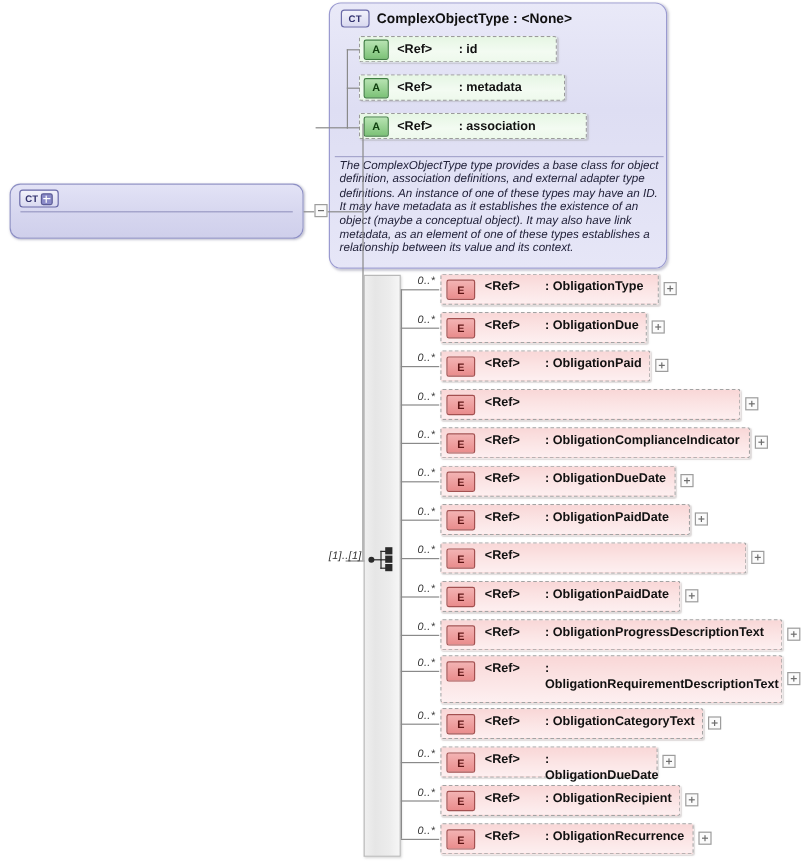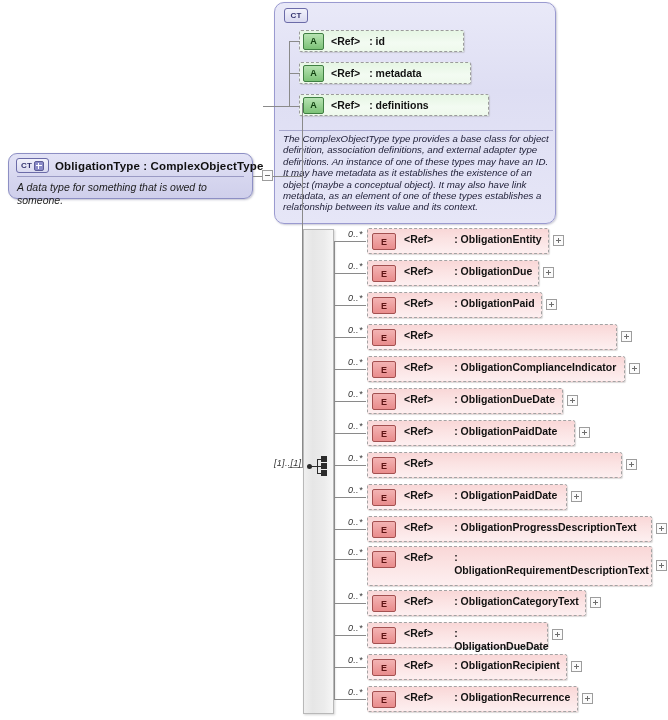--- a/index.html
+++ b/index.html
@@ -91,21 +91,21 @@
   }
   .badge-a{
     width:19px;height:15px;flex:none;
     border:1px solid #3f7f42;border-radius:2px;
     background:linear-gradient(to bottom,#b7e3b2,#7cc277);
     display:flex;align-items:center;justify-content:center;
     font-size:9px;font-weight:bold;color:#10400f;
     margin-right:7px;
   }
   .attr-ref{font-size:10.5px;font-weight:bold;color:#111;white-space:nowrap;}
-  .attr-name{font-size:10.5px;font-weight:bold;color:#111;white-space:nowrap;margin-left:9px;}
+  .attr-name{font-size:10.5px;font-weight:bold;color:#111;white-space:nowrap;margin-left:22px;}
 
   
   .absPanel{position:absolute;box-sizing:border-box;}
   .abs-kv{display:flex;align-items:baseline;padding:1px 0 2px 4px;}
   .abs-key{font-style:italic;font-size:10.5px;color:#111;margin-right:9px;}
   .abs-val{font-size:9.5px;font-weight:bold;color:#111;}
   .abs-sep{height:1px;background:#a6a6cd;margin:1px 0 2px 0;}
   .abs-doc{
     font-style:italic;font-size:9.7px;line-height:11.4px;color:#22223a;
     padding-left:4px;padding-right:4px;
@@ -172,62 +172,61 @@
 </style>
 </head>
 <body>
 
 <div class="canvas">
 
   <div class="cot-box" id="cotBox" style="left:274px;top:2px;width:282px;height:222px;">
 
     <div class="cot-title">
       <span class="badge-ct">CT</span>
+      <span>ComplexObjectType : &lt;None&gt;</span>
     </div>
 
     <div class="attr-row" style="left:24px;top:27px;width:165px;">
       <span class="badge-a">A</span>
       <span class="attr-ref">&lt;Ref&gt;</span>
       <span class="attr-name">: id</span>
     </div>
 
     <div class="attr-row" style="left:24px;top:59px;width:172px;">
       <span class="badge-a">A</span>
       <span class="attr-ref">&lt;Ref&gt;</span>
       <span class="attr-name">: metadata</span>
     </div>
 
     <div class="attr-row" style="left:24px;top:91px;width:190px;">
       <span class="badge-a">A</span>
       <span class="attr-ref">&lt;Ref&gt;</span>
-      <span class="attr-name">: definitions</span>
+      <span class="attr-name">: association</span>
     </div>
 
     <div class="line-v" style="left:14px;top:38px;height:66px;"></div>
     <div class="line-h" style="left:14px;top:38px;width:11px;"></div>
     <div class="line-h" style="left:14px;top:70px;width:11px;"></div>
     <div class="line-h" style="left:14px;top:103px;width:11px;"></div>
     <div class="line-h" style="left:-12px;top:103px;width:27px;"></div>
 
     <div class="absPanel" style="left:4px;top:126px;width:274px;">
       <div class="abs-sep"></div>
       <div class="abs-doc">The ComplexObjectType type provides a base class for object definition, association definitions, and external adapter type definitions. An instance of one of these types may have an ID. It may have metadata as it establishes the existence of an object (maybe a conceptual object). It may also have link metadata, as an element of one of these types establishes a relationship between its value and its context.</div>
     </div>
   </div>
 
   <div class="ct-box" style="left:8px;top:153px;width:245px;height:46px;">
     <div class="ct-head">
       <span class="badge-ct plus">
         <span>CT</span>
           <span class="pm"></span>
       </span>
-      <span class="ct-title">ObligationType : ComplexObjectType</span>
     </div>
     <div class="ct-rule"></div>
-    <div class="ct-doc">A data type for something that is owed to someone.</div>
   </div>
 
   <div class="line-h" style="left:253px;top:176px;width:9px;"></div>
   <div class="pmbox minus" style="left:262px;top:170px;"></div>
   <div class="line-h" style="left:273px;top:176px;width:29px;"></div>
 
   <div class="line-v" style="left:302px;top:103px;height:73px;"></div>
   <div class="line-v" style="left:302px;top:176px;height:291px;"></div>
   <div class="line-h" style="left:288px;top:467px;width:18px;"></div>
 
@@ -247,21 +246,21 @@
     <span class="sq" style="left:14px;top:14px;"></span>
   </div>
 
   <div id="elementLayer">
       <div class="line-v" style="left: 334px; top: 241px; height: 458px;"></div>
       <div class="line-h" style="left: 334px; top: 241px; width: 32px;"></div>
       <div class="occ" style="left: 348px; top: 229px;">0..*</div>
       <div class="el-row" style="left: 367px; top: 228px; width: 182px; height: 26px;">
         <span class="badge-e">E</span>
         <span class="el-ref">&lt;Ref&gt;</span>
-        <span class="el-name">: ObligationEntity</span>
+        <span class="el-name">: ObligationType</span>
       </div>
       <div class="pmbox" style="left: 553px; top: 235px;"></div>
       <div class="line-h" style="left: 334px; top: 273px; width: 32px;"></div>
       <div class="occ" style="left: 348px; top: 261px;">0..*</div>
       <div class="el-row" style="left: 367px; top: 260px; width: 172px; height: 26px;">
         <span class="badge-e">E</span>
         <span class="el-ref">&lt;Ref&gt;</span>
         <span class="el-name">: ObligationDue</span>
       </div>
       <div class="pmbox" style="left: 543px; top: 267px;"></div>

